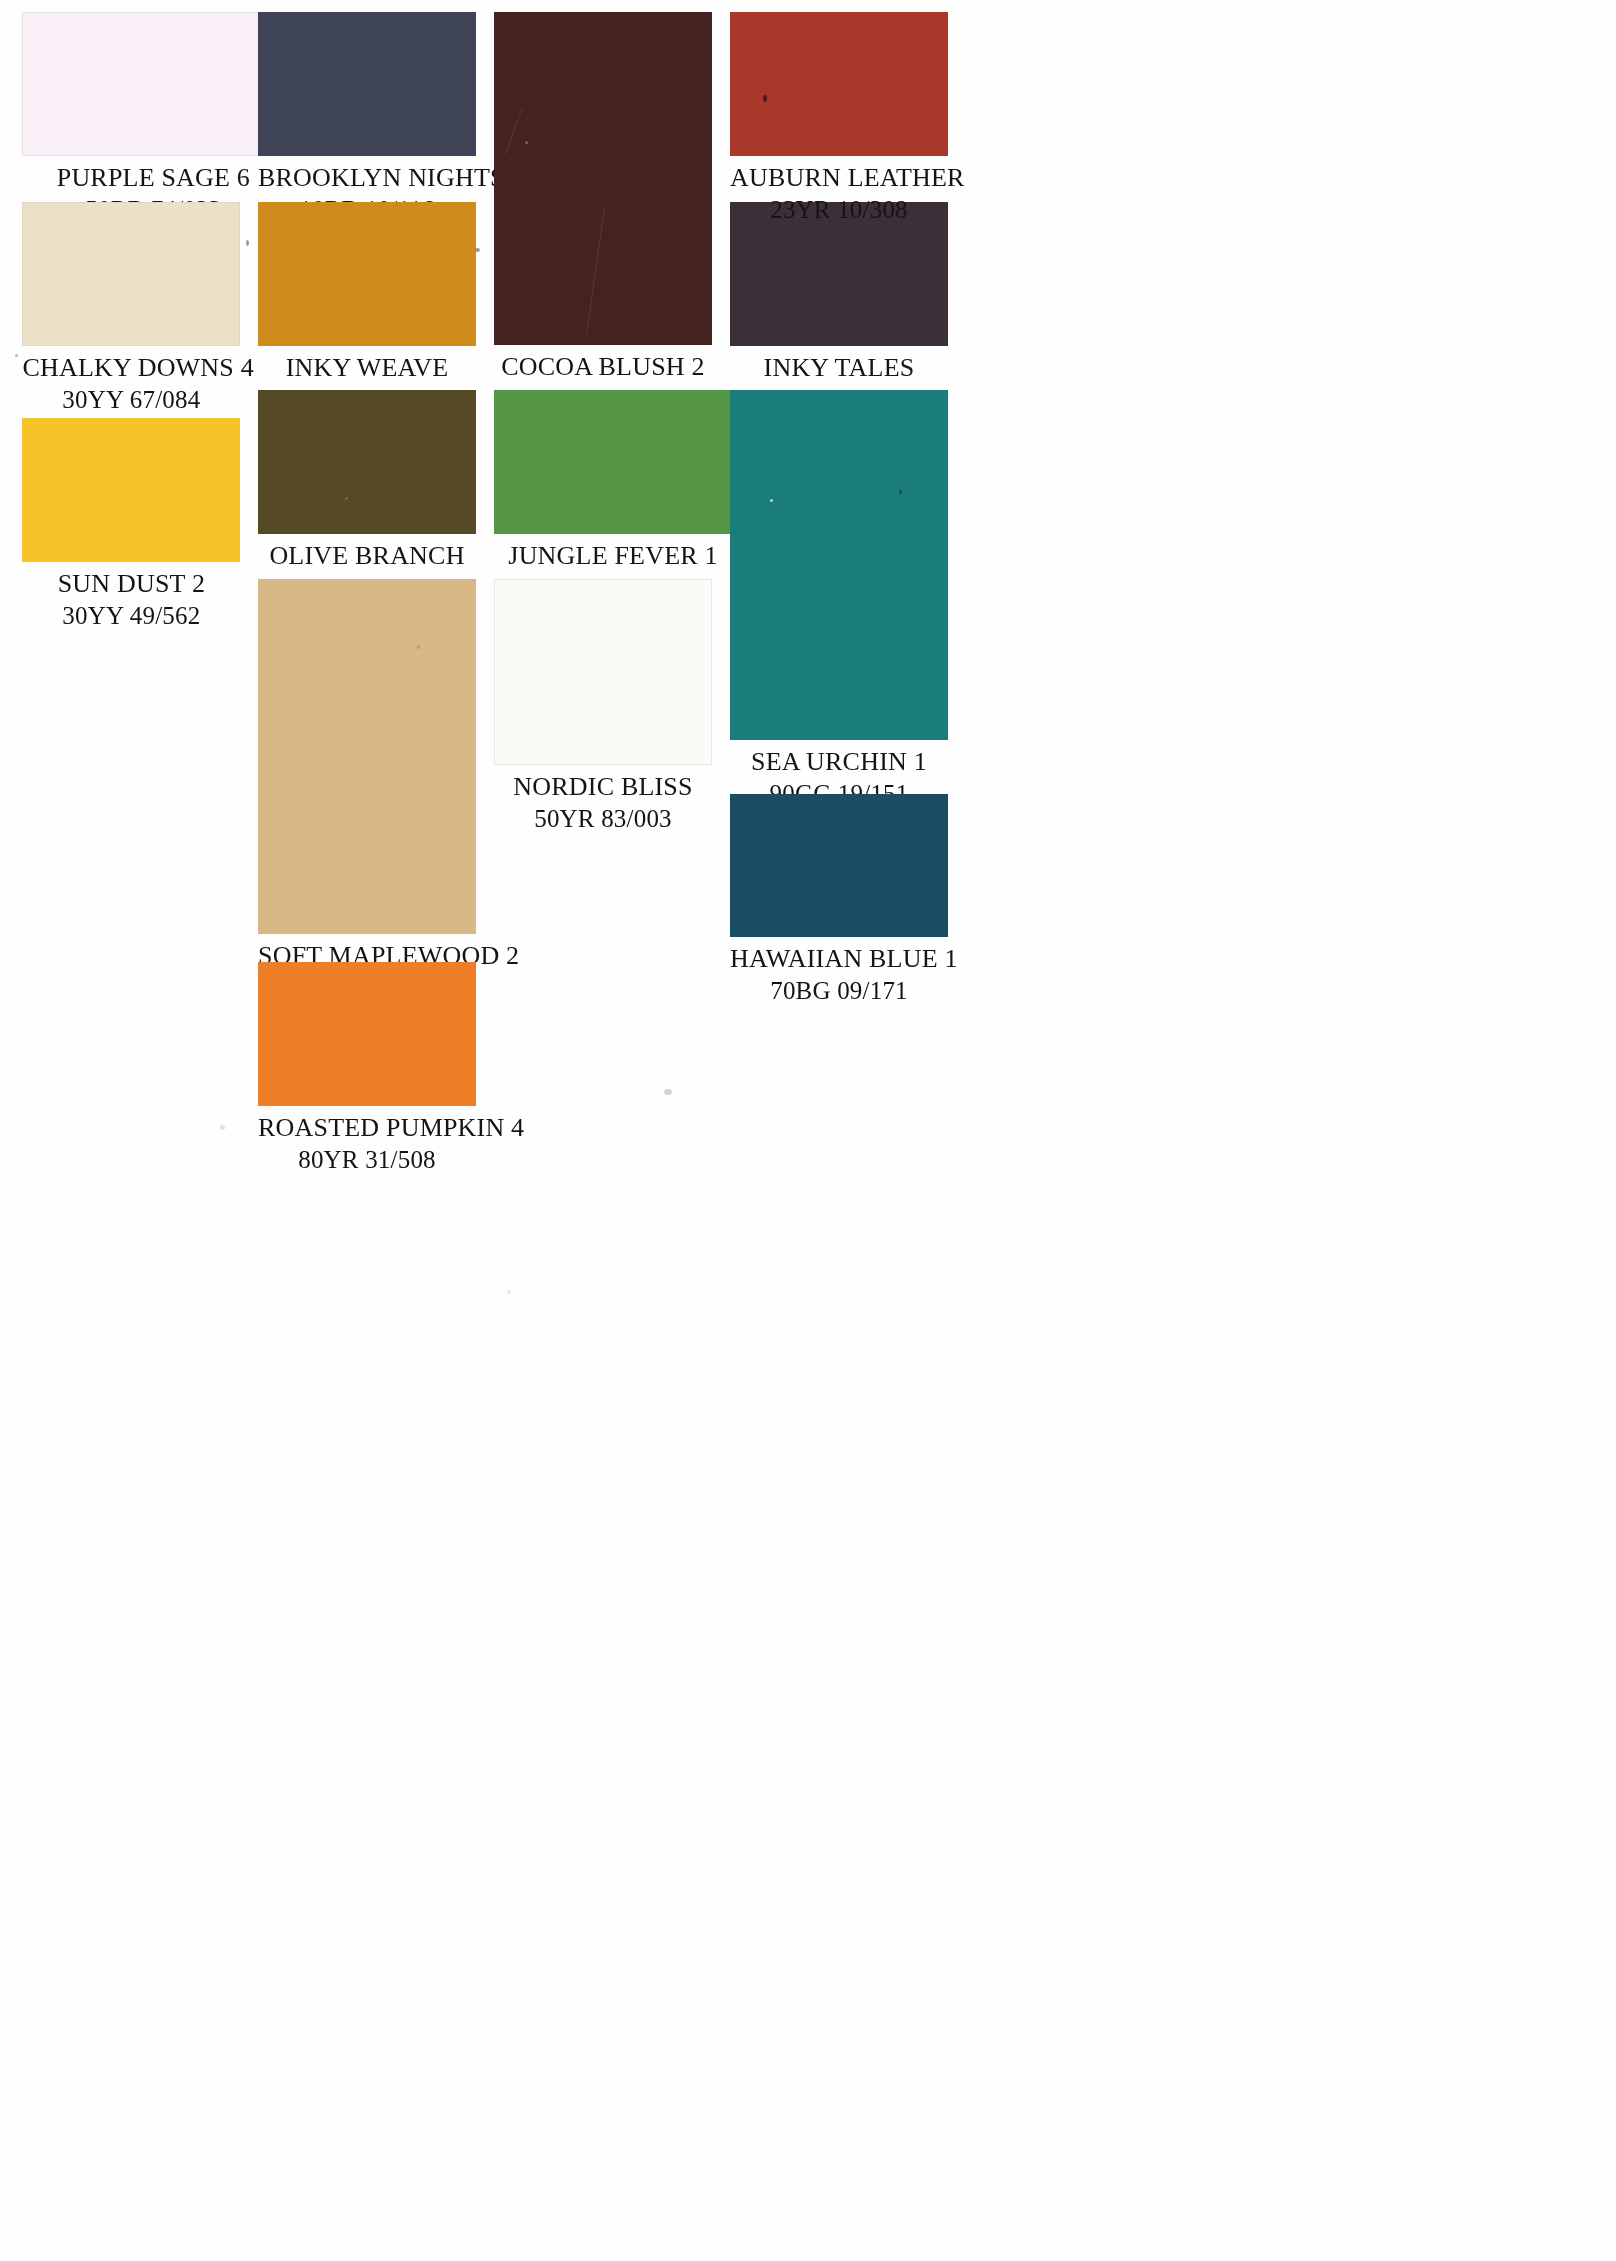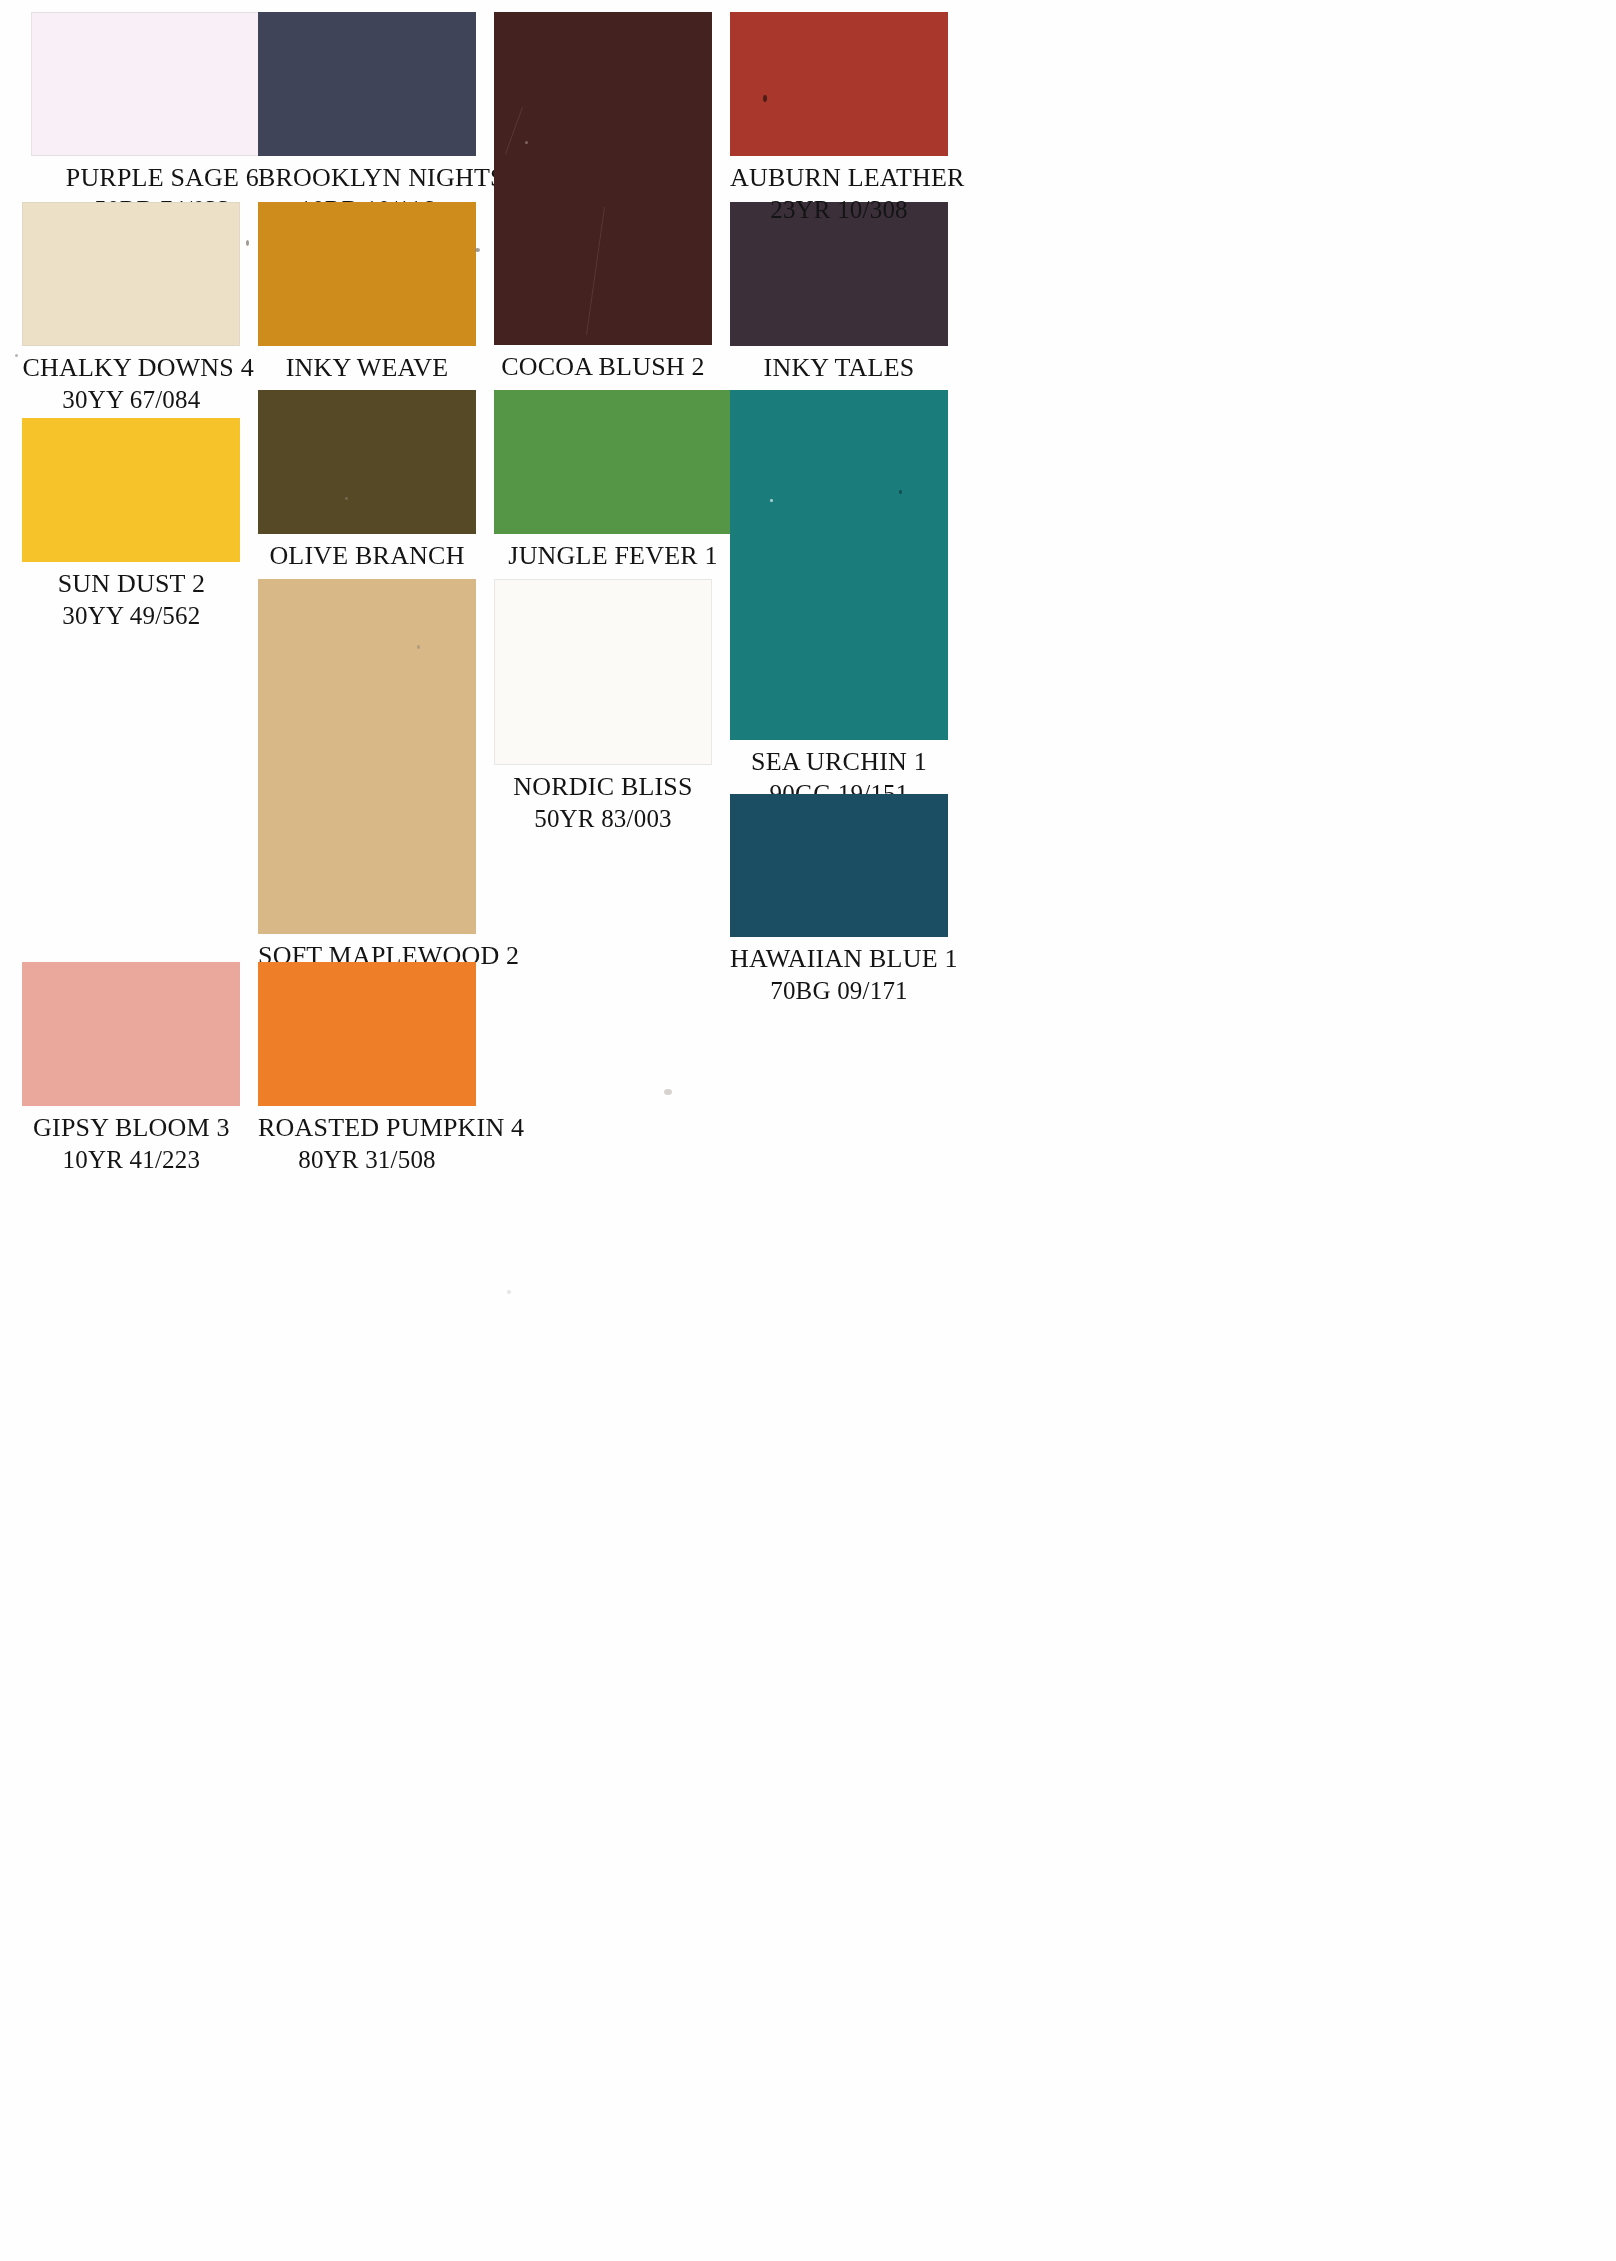--- a/index.html
+++ b/index.html
@@ -67,21 +67,21 @@
     position: absolute;
     background: rgba(255,255,255,0.10);
     transform-origin: top left;
   }
 </style>
 </head>
 <body>
 
 <div id="page" style="background: rgb(254, 254, 254);">
 
-  <div class="swatch-cell" style="left:22.4px; top:12px; width:262px; height:214px;margin-left:9px;">
+  <div class="swatch-cell" style="left:22.4px; top:12px; width:262px; height:214px;">
     <div class="chip faint" style="height:144px; background:#f8f0f6;"></div>
     <div class="caption" style="top:150px;">
       <span class="cname">PURPLE SAGE 6</span>
       <span class="ccode">50RB 74/033</span>
     </div>
   </div>
 
   <div class="swatch-cell" style="left:22.4px; top:202px; width:218px; height:215px;">
     <div class="chip faint" style="height:144px; background:#ece0c6;"></div>
     <div class="caption" style="top:150px;">
@@ -92,27 +92,20 @@
 
   <div class="swatch-cell" style="left:22.4px; top:390px; width:218px; height:215px;margin-top:28px;">
     <div class="chip" style="height:144px; background:#f7c32b;"></div>
     <div class="caption" style="top:150px;">
       <span class="cname">SUN DUST 2</span>
       <span class="ccode">30YY 49/562</span>
     </div>
   </div>
 
 
-  <div class="swatch-cell" style="left:22.4px; top:962px; width:218px; height:215px;">
-    <div class="chip" style="height:144px; background:#eaa79c;"></div>
-    <div class="caption" style="top:150px;">
-      <span class="cname">GIPSY BLOOM 3</span>
-      <span class="ccode">10YR 41/223</span>
-    </div>
-  </div>
 
 
   <div class="swatch-cell" style="left:258px; top:12px; width:218px; height:214px;">
     <div class="chip" style="height:144px; background:#3f4459;"></div>
     <div class="caption" style="top:150px;">
       <span class="cname">BROOKLYN NIGHTS 1</span>
       <span class="ccode">10RB 10/116</span>
     </div>
   </div>
 

